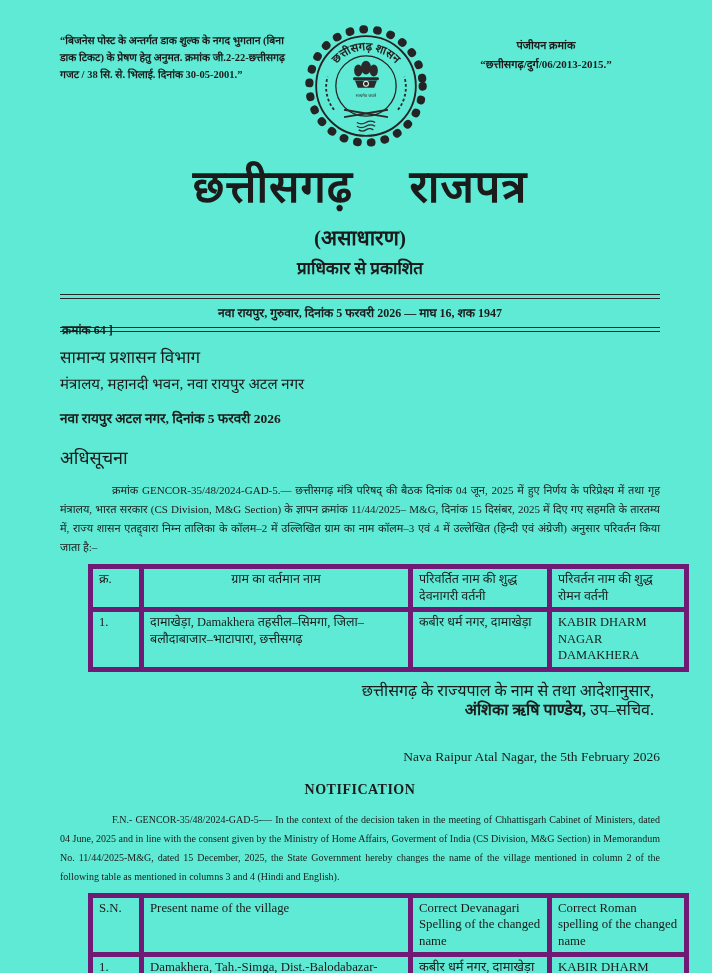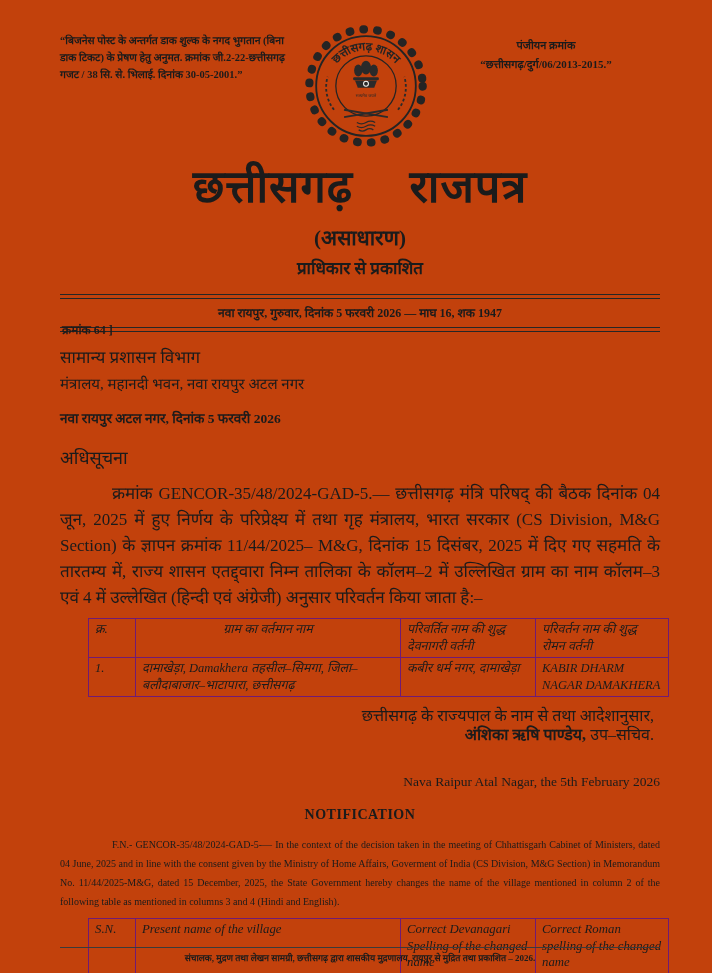--- a/index.html
+++ b/index.html
@@ -1,18 +1,18 @@
 <!DOCTYPE html>
 <html><head>
 <meta charset="utf-8">
 <style>
   html,body{margin:0;padding:0;background:#e9e8e6;}
   .page{
     width:712px;height:973px;margin:0 auto;position:relative;overflow:hidden;
-    background:#c2410c;color:#1b1b1b;
+    background:#5eead4;color:#1b1b1b;
     font-family:"Liberation Serif","DejaVu Serif",serif;
   }
   .inner{padding:22px 52px 0 60px;}
 
   
   .masthead{display:grid;grid-template-columns:1fr 132px 1fr;align-items:start;}
   .post-notice{width:240px;font-size:10.5px;font-weight:bold;line-height:1.62;padding-top:10px;text-align:left;}
   .emblem-wrap{display:flex;justify-content:center;}
   .reg-block{text-align:center;padding-top:14px;font-size:11px;font-weight:bold;line-height:1.7;}
 
@@ -29,25 +29,25 @@
   .issue-row{position:relative;padding:5px 0 6px 0;font-size:12px;font-weight:bold;}
   .issue-no{position:absolute;left:2px;top:22px;}
   .issue-date{text-align:center;}
 
   .center-line{text-align:left;}
   .dept{font-size:17px;margin-top:13px;}
   .addr{font-size:15px;margin-top:5px;}
   .placedate-hi{font-size:13.5px;font-weight:bold;margin-top:16px;}
   .notice-hi{font-size:18px;margin-top:18px;}
 
-  .para{font-size:17px;line-height:26px;text-align:justify;text-indent:52px;margin-top:12px;}
+  .para{font-size:11px;line-height:19px;text-align:justify;text-indent:52px;margin-top:12px;}
   .para-en{font-size:10px;line-height:19px;}
 
   table.gz{border-collapse:collapse;table-layout:fixed;width:544px;margin:7px 0 0 28px;}
-  table.gz th,table.gz td{border:1px solid #701a75;padding:2px 6px 3px 6px;font-size:12.5px;line-height:16.5px;vertical-align:top;text-align:left;font-weight:normal;font-style:italic;}
+  table.gz th,table.gz td{border:5px solid #701a75;padding:2px 6px 3px 6px;font-size:12.5px;line-height:16.5px;vertical-align:top;text-align:left;font-weight:normal;}
   table.gz .c1{width:34px;}
   table.gz .c2{width:252px;}
   table.gz .c3{width:122px;}
   table.gz .c4{width:120px;}
   td.just,th.just{text-align:justify;}
   .roman{font-weight:bold;}
   table.gz-en th{font-weight:normal;}
   table.gz-en td,table.gz-en th{font-size:12.8px;}
 
   .signoff-hi{margin-top:9px;text-align:right;font-size:16px;line-height:19px;padding-right:6px;}
@@ -182,17 +182,13 @@
           <td>1.</td>
           <td class="just">Damakhera, Tah.-Simga, Dist.-Balodabazar-Bhatapara, Chhattisgarh</td>
           <td class="just">कबीर धर्म नगर, दामाखेड़ा</td>
           <td class="roman">KABIR DHARM NAGAR DAMAKHERA</td>
         </tr>
       </tbody>
     </table>
 
   </div>
 
-  <div class="footer">
-    <div class="footer-rule"></div>
-    <div class="footer-text">संचालक, मुद्रण तथा लेखन सामग्री, छत्तीसगढ़ द्वारा शासकीय मुद्रणालय, रायपुर से मुद्रित तथा प्रकाशित – 2026.</div>
-  </div>
 </div>
 
 </body></html>

